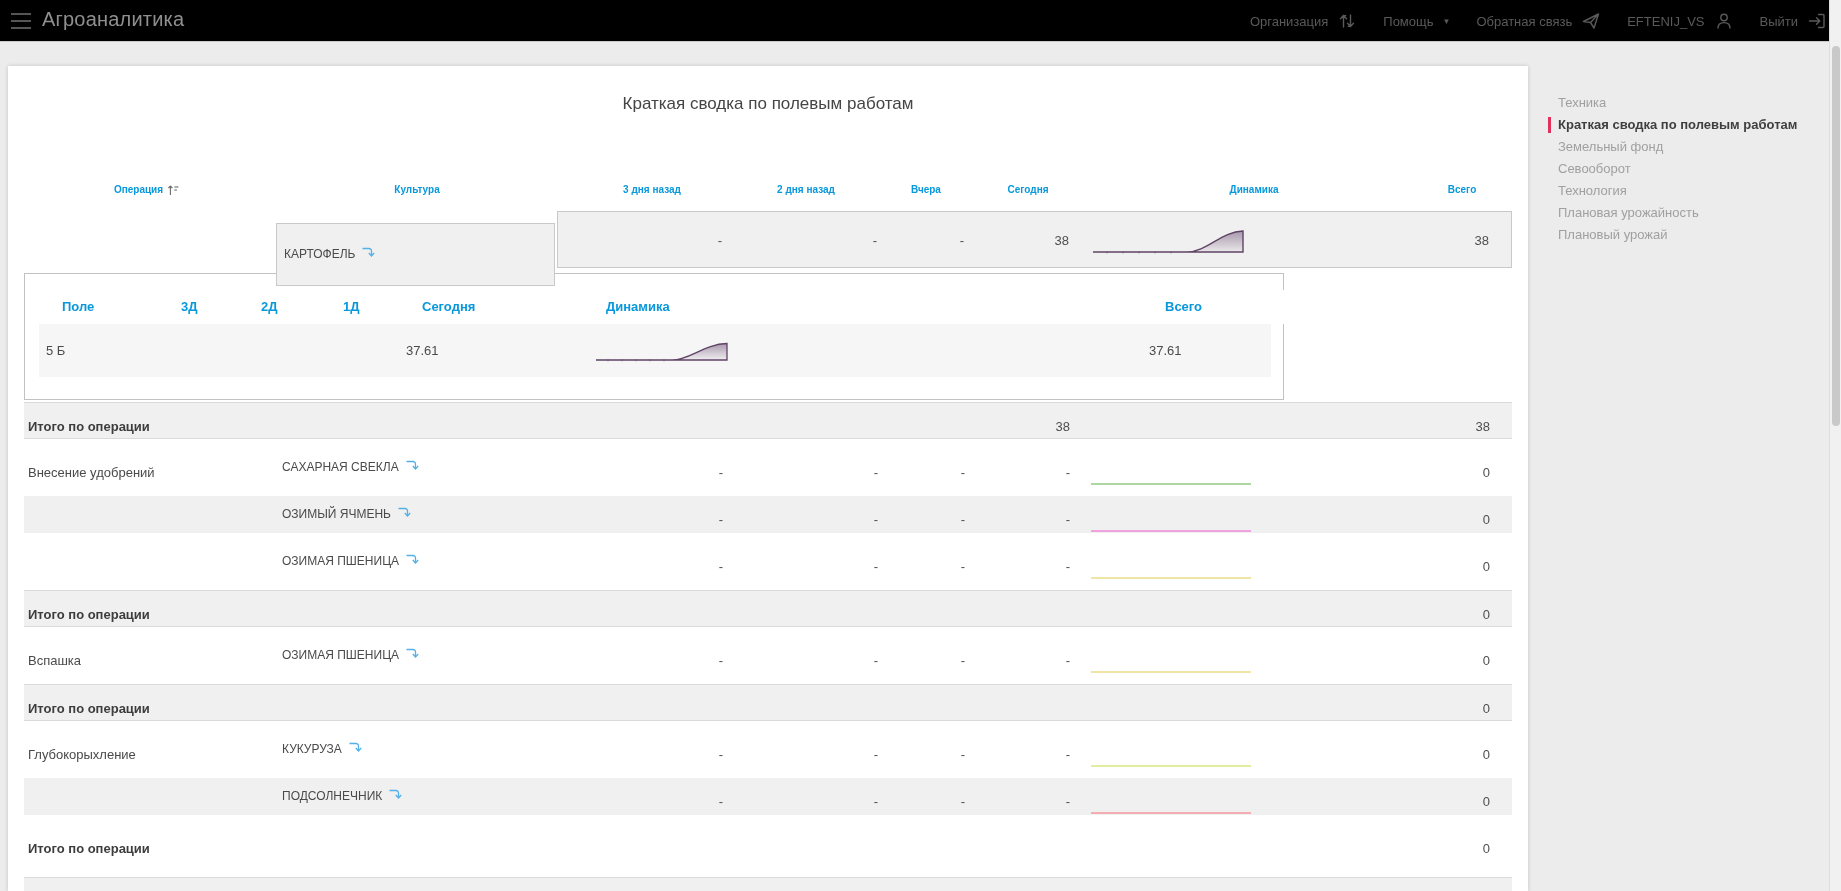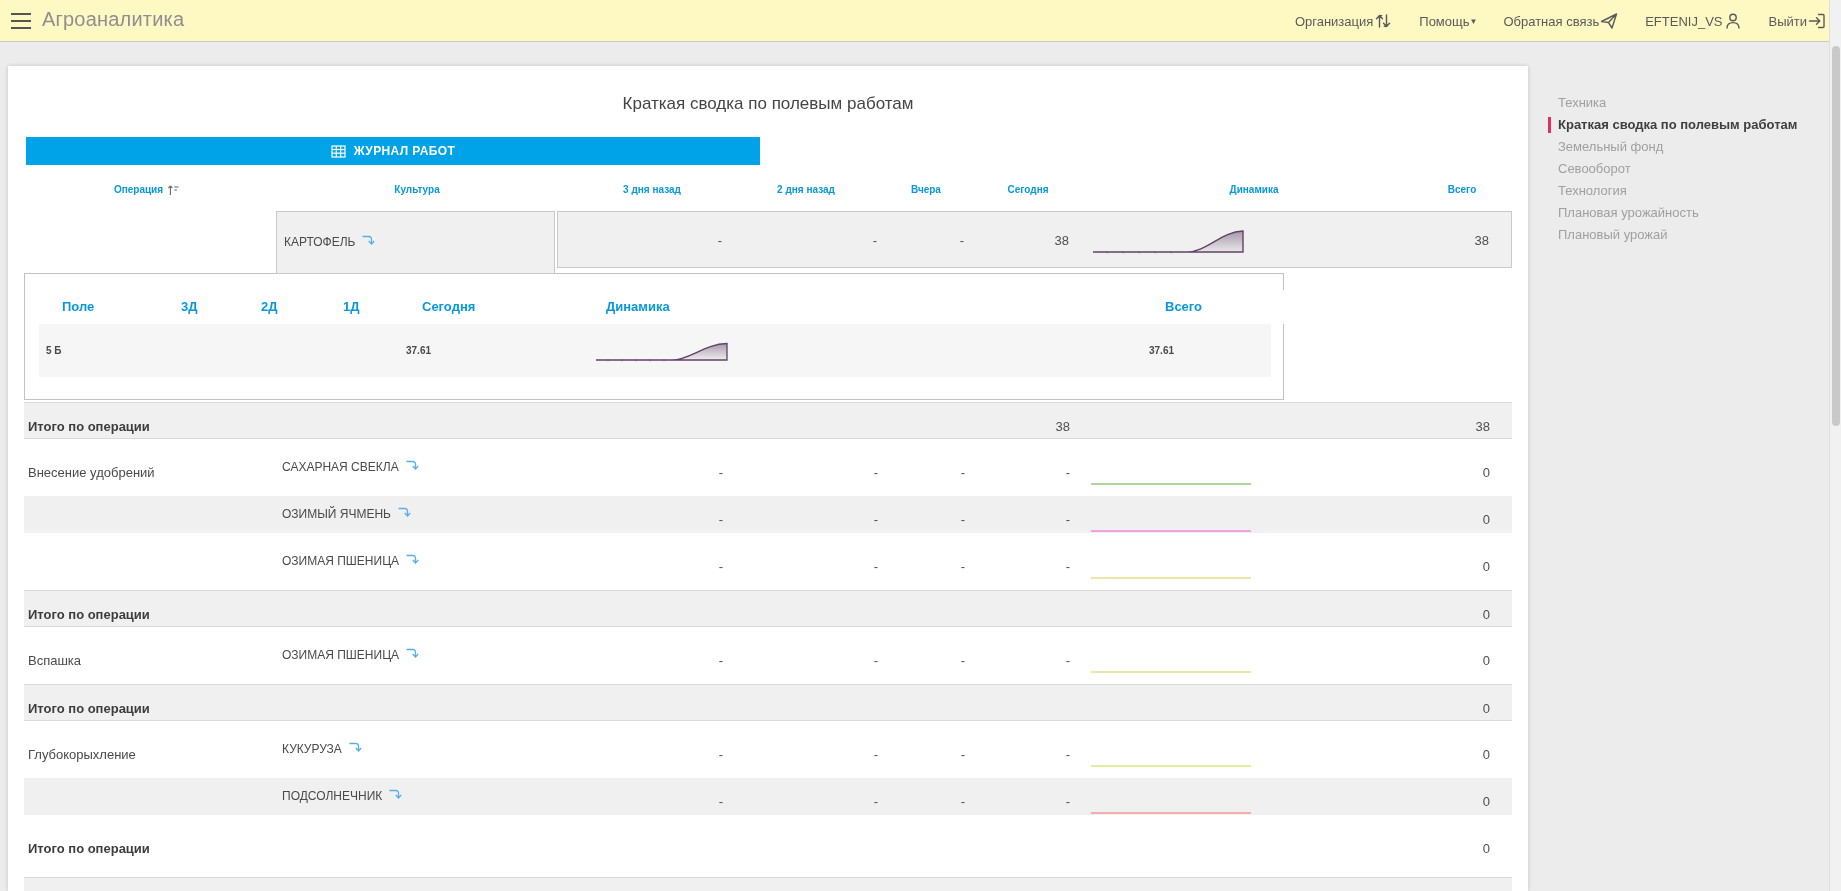--- a/index.html
+++ b/index.html
@@ -1,25 +1,25 @@
 <!DOCTYPE html>
 <html><head>
 <meta charset="utf-8">
 <style>
   * { margin:0; padding:0; box-sizing:border-box; }
   html,body { width:1841px; height:891px; overflow:hidden; background:#ececec;
     font-family:"Liberation Sans","DejaVu Sans",sans-serif; color:#4a4a4a; }
 
   
-  .topbar { position:absolute; left:0; top:0; width:1841px; height:42px; background:#fef9c3;
+  .topbar { position:absolute; left:0; top:0; width:1841px; height:42px; background:#000000;
     border-bottom:1px solid #c9c9c9; z-index:30; }
   .hamb { position:absolute; left:10px; top:12px; width:22px; height:18px; cursor:pointer; }
   .app-title { position:absolute; left:42px; top:8px; font-size:20px; color:#8f8f8f; letter-spacing:.2px; }
   .topmenu { position:absolute; right:14px; top:0; height:42px; display:flex; align-items:center; gap:26px; }
-  .topmenu .mi { display:flex; align-items:center; font-size:13px; color:#5a5a5a; cursor:pointer;text-align:right; }
+  .topmenu .mi { display:flex; align-items:center; gap:9px; font-size:13px; color:#5a5a5a; cursor:pointer;text-align:right; }
   .ic { stroke:#5a5a5a; fill:none; stroke-width:1.4; stroke-linecap:round; stroke-linejoin:round; }
   .caret { font-size:8px; color:#5a5a5a; }
 
   
   .sbar { position:absolute; right:0; top:0; width:12px; height:891px; background:#f1f1f1; border-left:1px solid #dedede; z-index:40;}
   .sbar .thumb { position:absolute; left:2px; top:46px; width:8px; height:380px; background:#c9c9c9; border-radius:4px; }
 
   
   .sidenav { position:absolute; left:1548px; top:92px; width:280px; z-index:5; }
   .nav-item { position:relative; height:22px; line-height:22px; font-size:13px; color:#a0a0a0;
@@ -45,32 +45,32 @@
   .th-op{left:123px}.th-cul{left:393px}.th-d3{left:628px}.th-d2{left:782px}.th-d1{left:902px}
   .th-td{left:1004px}.th-dy{left:1230px}.th-tot{left:1438px}
 
   .v { position:absolute; top:0; height:100%; font-size:13px; color:#4f4f4f; text-align:right; white-space:nowrap; }
   .v-d3{right:789px}.v-d2{right:634px}.v-d1{right:547px}.v-td{right:442px}.v-tot{right:22px}
 
   
   .row1 { position:absolute; left:16px; top:145px; width:1488px; height:63px; }
   .gbox { position:absolute; top:0; height:57px; background:#f0f0f0; border:1px solid #c9c9c9; }
   .gb-op { left:0; width:250px; line-height:57px; padding-left:5px; font-size:13px; }
-  .gb-cul { left:252px; width:279px; height:63px; line-height:57px; padding-left:7px; font-size:12px; z-index:3; }
+  .gb-cul { left:252px; width:279px; height:63px; line-height:57px; padding-left:7px; font-size:12px; z-index:3;margin-top:12px; }
   .gb-val { left:533px; width:955px; line-height:57px; }
   .gb-val .v{height:57px; line-height:57px;}
   .spark-main { position:absolute; left:533px; top:15px; width:162px; height:28px; }
 
   
   .panel { position:absolute; left:16px; top:207px; width:1260px; height:127px; background:#fff;
     border:1px solid #c2c2c2; z-index:1; }
   .sub-th { position:absolute; left:30px; top:16px; width:1232px; height:34px; background:#fff; }
   .sub-th span { position:absolute; top:0; line-height:34px; font-size:13px; font-weight:700; color:#0898db; }
   .sub-row { position:absolute; left:14px; top:50px; width:1232px; height:53px; background:#f6f6f6; }
-  .sub-row span { position:absolute; top:0; line-height:53px; font-size:10px; color:#4a4a4a;font-weight:bold; }
+  .sub-row span { position:absolute; top:0; line-height:53px; font-size:13px; color:#4a4a4a; }
   .sp-field{left:7px}.sp-3d{left:126px}.sp-2d{left:206px}.sp-1d{left:288px}.sp-td{left:367px}.sp-dy{left:551px}.sp-tot{left:1110px}
   .spark-sub { position:absolute; left:555px; top:15px; width:135px; height:24px; }
 
   
   .trow { position:absolute; left:16px; width:1488px; height:37px; line-height:47px; background:#fff; }
   .trow.gray { background:#f0f0f0; }
   .trow.bordered { border-top:1px solid #dadada; border-bottom:1px solid #dadada; }
   .cell-op { position:absolute; left:4px; top:0; font-size:13px; color:#4a4a4a; }
   .cell-total-label { position:absolute; left:4px; top:0; font-size:13px; font-weight:600; color:#3d3d3d; }
   .cell-cul { position:absolute; left:258px; top:0; font-size:12px; color:#4a4a4a; display:flex; align-items:center; gap:6px; height:100%; }
@@ -148,32 +148,20 @@
   <div class="nav-item"><span>Земельный фонд</span></div>
   <div class="nav-item"><span>Севооборот</span></div>
   <div class="nav-item"><span>Технология</span></div>
   <div class="nav-item"><span>Плановая урожайность</span></div>
   <div class="nav-item"><span>Плановый урожай</span></div>
 </div>
 
 <div class="card">
   <div class="pg-title">Краткая сводка по полевым работам</div>
 
-  <button class="btn btn-journal">
-    <svg width="15" height="13" viewBox="0 0 15 13">
-      <g stroke="#fff" stroke-width="1.2" fill="none">
-        <rect x="1" y="1" width="13" height="11"></rect>
-          <line x1="1" y1="4.5" x2="14" y2="4.5"></line>
-        <line x1="1" y1="8.2" x2="14" y2="8.2"></line>
-          <line x1="5.3" y1="1" x2="5.3" y2="12"></line>
-          <line x1="9.7" y1="1" x2="9.7" y2="12"></line>
-      </g>
-    </svg>
-    <span>ЖУРНАЛ РАБОТ</span>
-  </button>
 
 
   <div class="thead">
     <div class="th th-op">
       <span>Операция</span>
       <svg width="13" height="13" viewBox="0 0 13 13">
         <g stroke="#6a6a6a" stroke-width="1.1" fill="none">
           <path d="M3.5 11 V2 M3.5 1.8 L1.5 4.2 M3.5 1.8 L5.5 4.2"></path>
           <line x1="7.5" y1="3" x2="11.5" y2="3"></line>
             <line x1="7.5" y1="6" x2="10" y2="6"></line>

